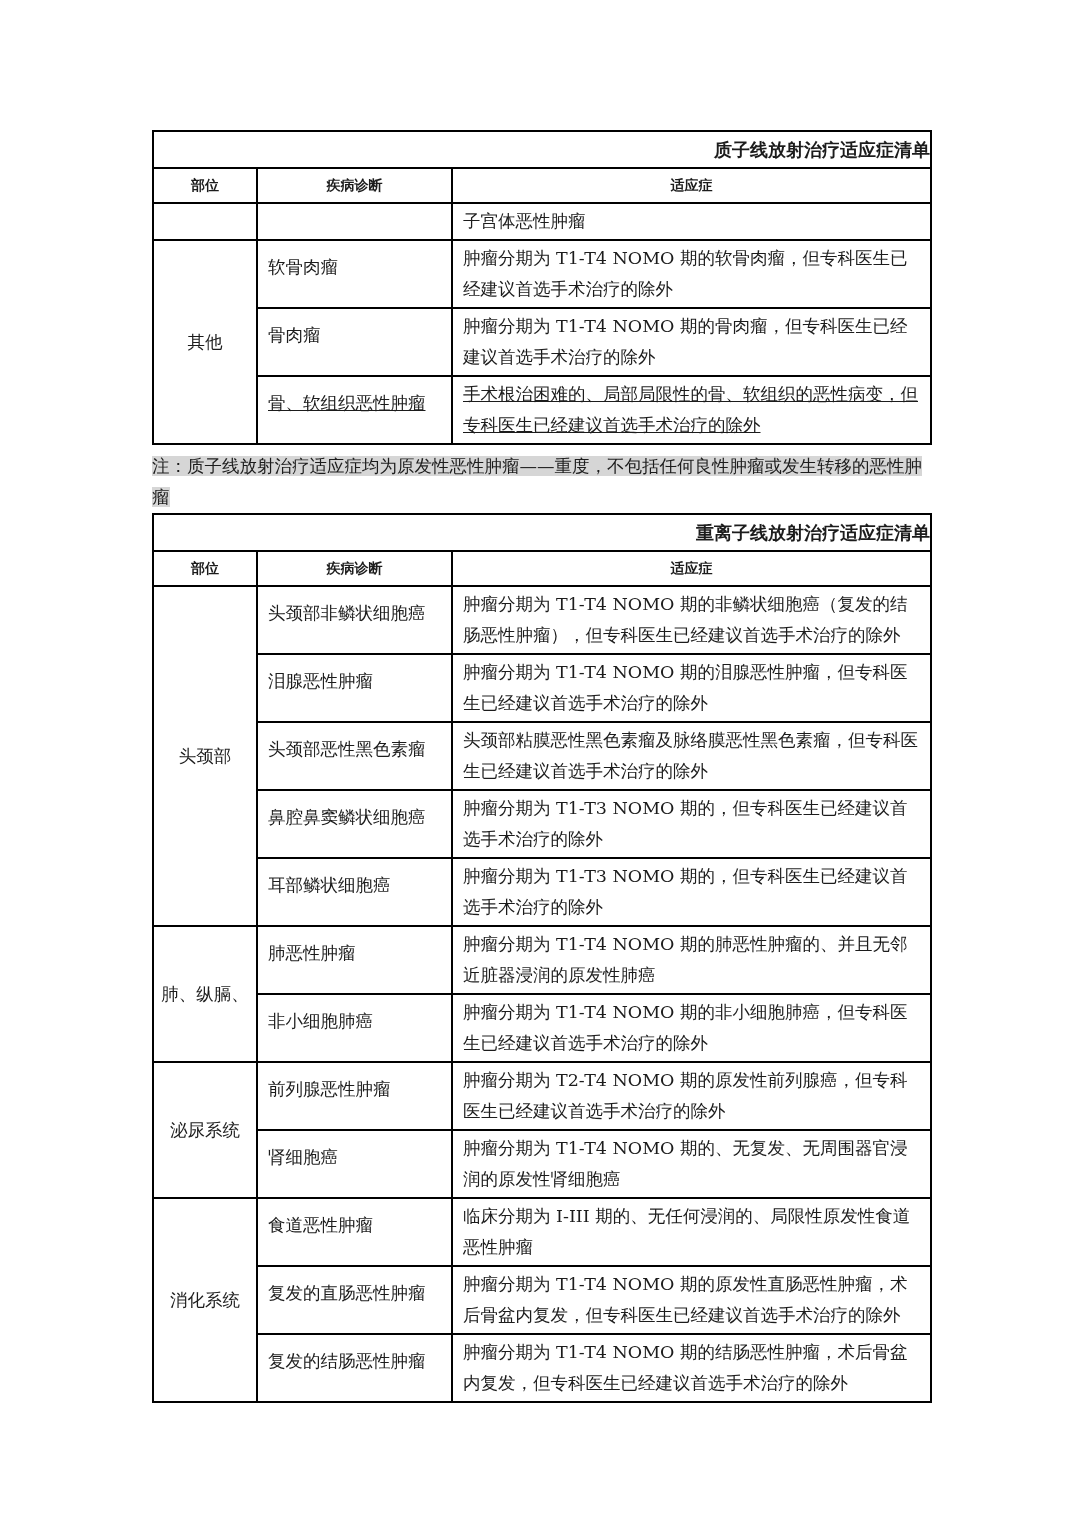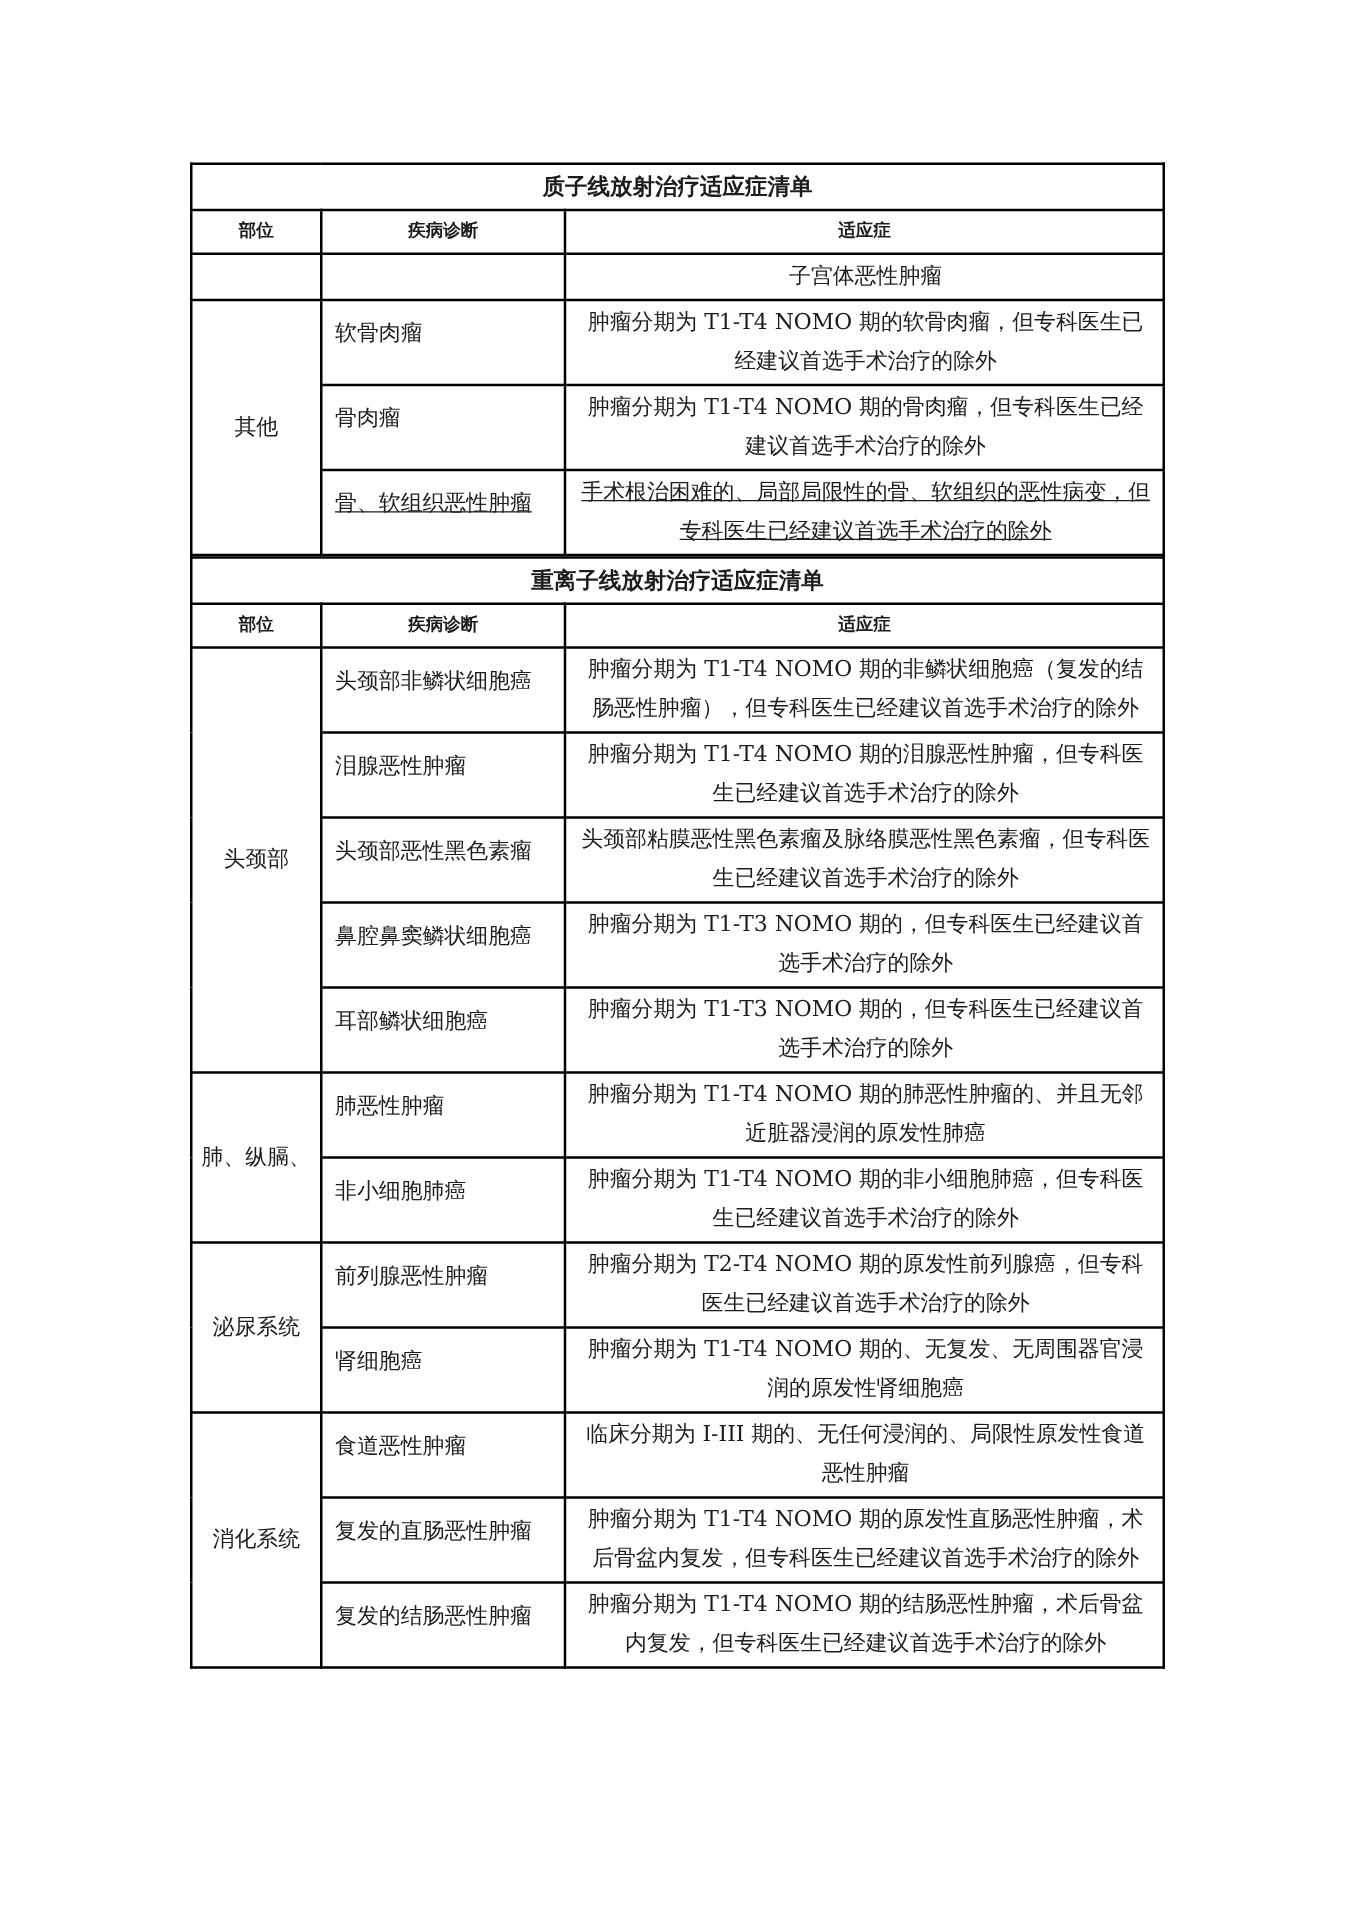--- a/index.html
+++ b/index.html
@@ -27,33 +27,33 @@
     line-height: 31px;
     vertical-align: middle;
     font-weight: normal;
     word-break: break-all;
   }
   .col-site { width: 104px; }
   .col-diag { width: 195px; }
   .col-ind  { width: 479px; }
   tr.title-row th {
     font-weight: bold;
-    text-align: center;
+    text-align: right;
     height: 37px;
     font-size: 18px;
   }
   tr.header-row th {
     font-weight: bold;
     text-align: center;
     height: 35px;
     font-size: 14px;
   }
   td.site-cell { text-align: center; padding: 2px 2px; }
   td.diag-cell { text-align: left; padding: 2px 8px 16px 10px; }
-  td.ind-cell  { text-align: center; padding: 2px 8px 2px 10px; }
+  td.ind-cell  { text-align: left; padding: 2px 8px 2px 10px; }
   tr.row-sm  { height: 28px; }
   tr.row-md  { height: 60px; text-decoration: underline; }
   tr.row-lg  { height: 64px; }
   .note {
     margin-top: 6px;
     font-size: 17.5px;
     line-height: 31px;
     word-break: break-all;
   }
   .note .hl { background: #d6d6d6; }
@@ -100,20 +100,23 @@
       <td class="diag-cell">骨肉瘤</td>
       <td class="ind-cell">肿瘤分期为 T1-T4 NOMO 期的骨肉瘤，但专科医生已经建议首选手术治疗的除外</td>
     </tr>
     <tr class="row-md">
       <td class="diag-cell">骨、软组织恶性肿瘤</td>
       <td class="ind-cell">手术根治困难的、局部局限性的骨、软组织的恶性病变，但专科医生已经建议首选手术治疗的除外</td>
     </tr>
   </tbody>
     </table>
 
+  <div class="note">
+    <span class="hl">注：质子线放射治疗适应症均为原发性恶性肿瘤——重度，不包括任何良性肿瘤或发生转移的恶性肿瘤</span>
+  </div>
 
 
   <table class="med-table">
     <colgroup>
         <col class="col-site">
         <col class="col-diag">
         <col class="col-ind">
       </colgroup>
     <tbody>
         <tr class="title-row">

